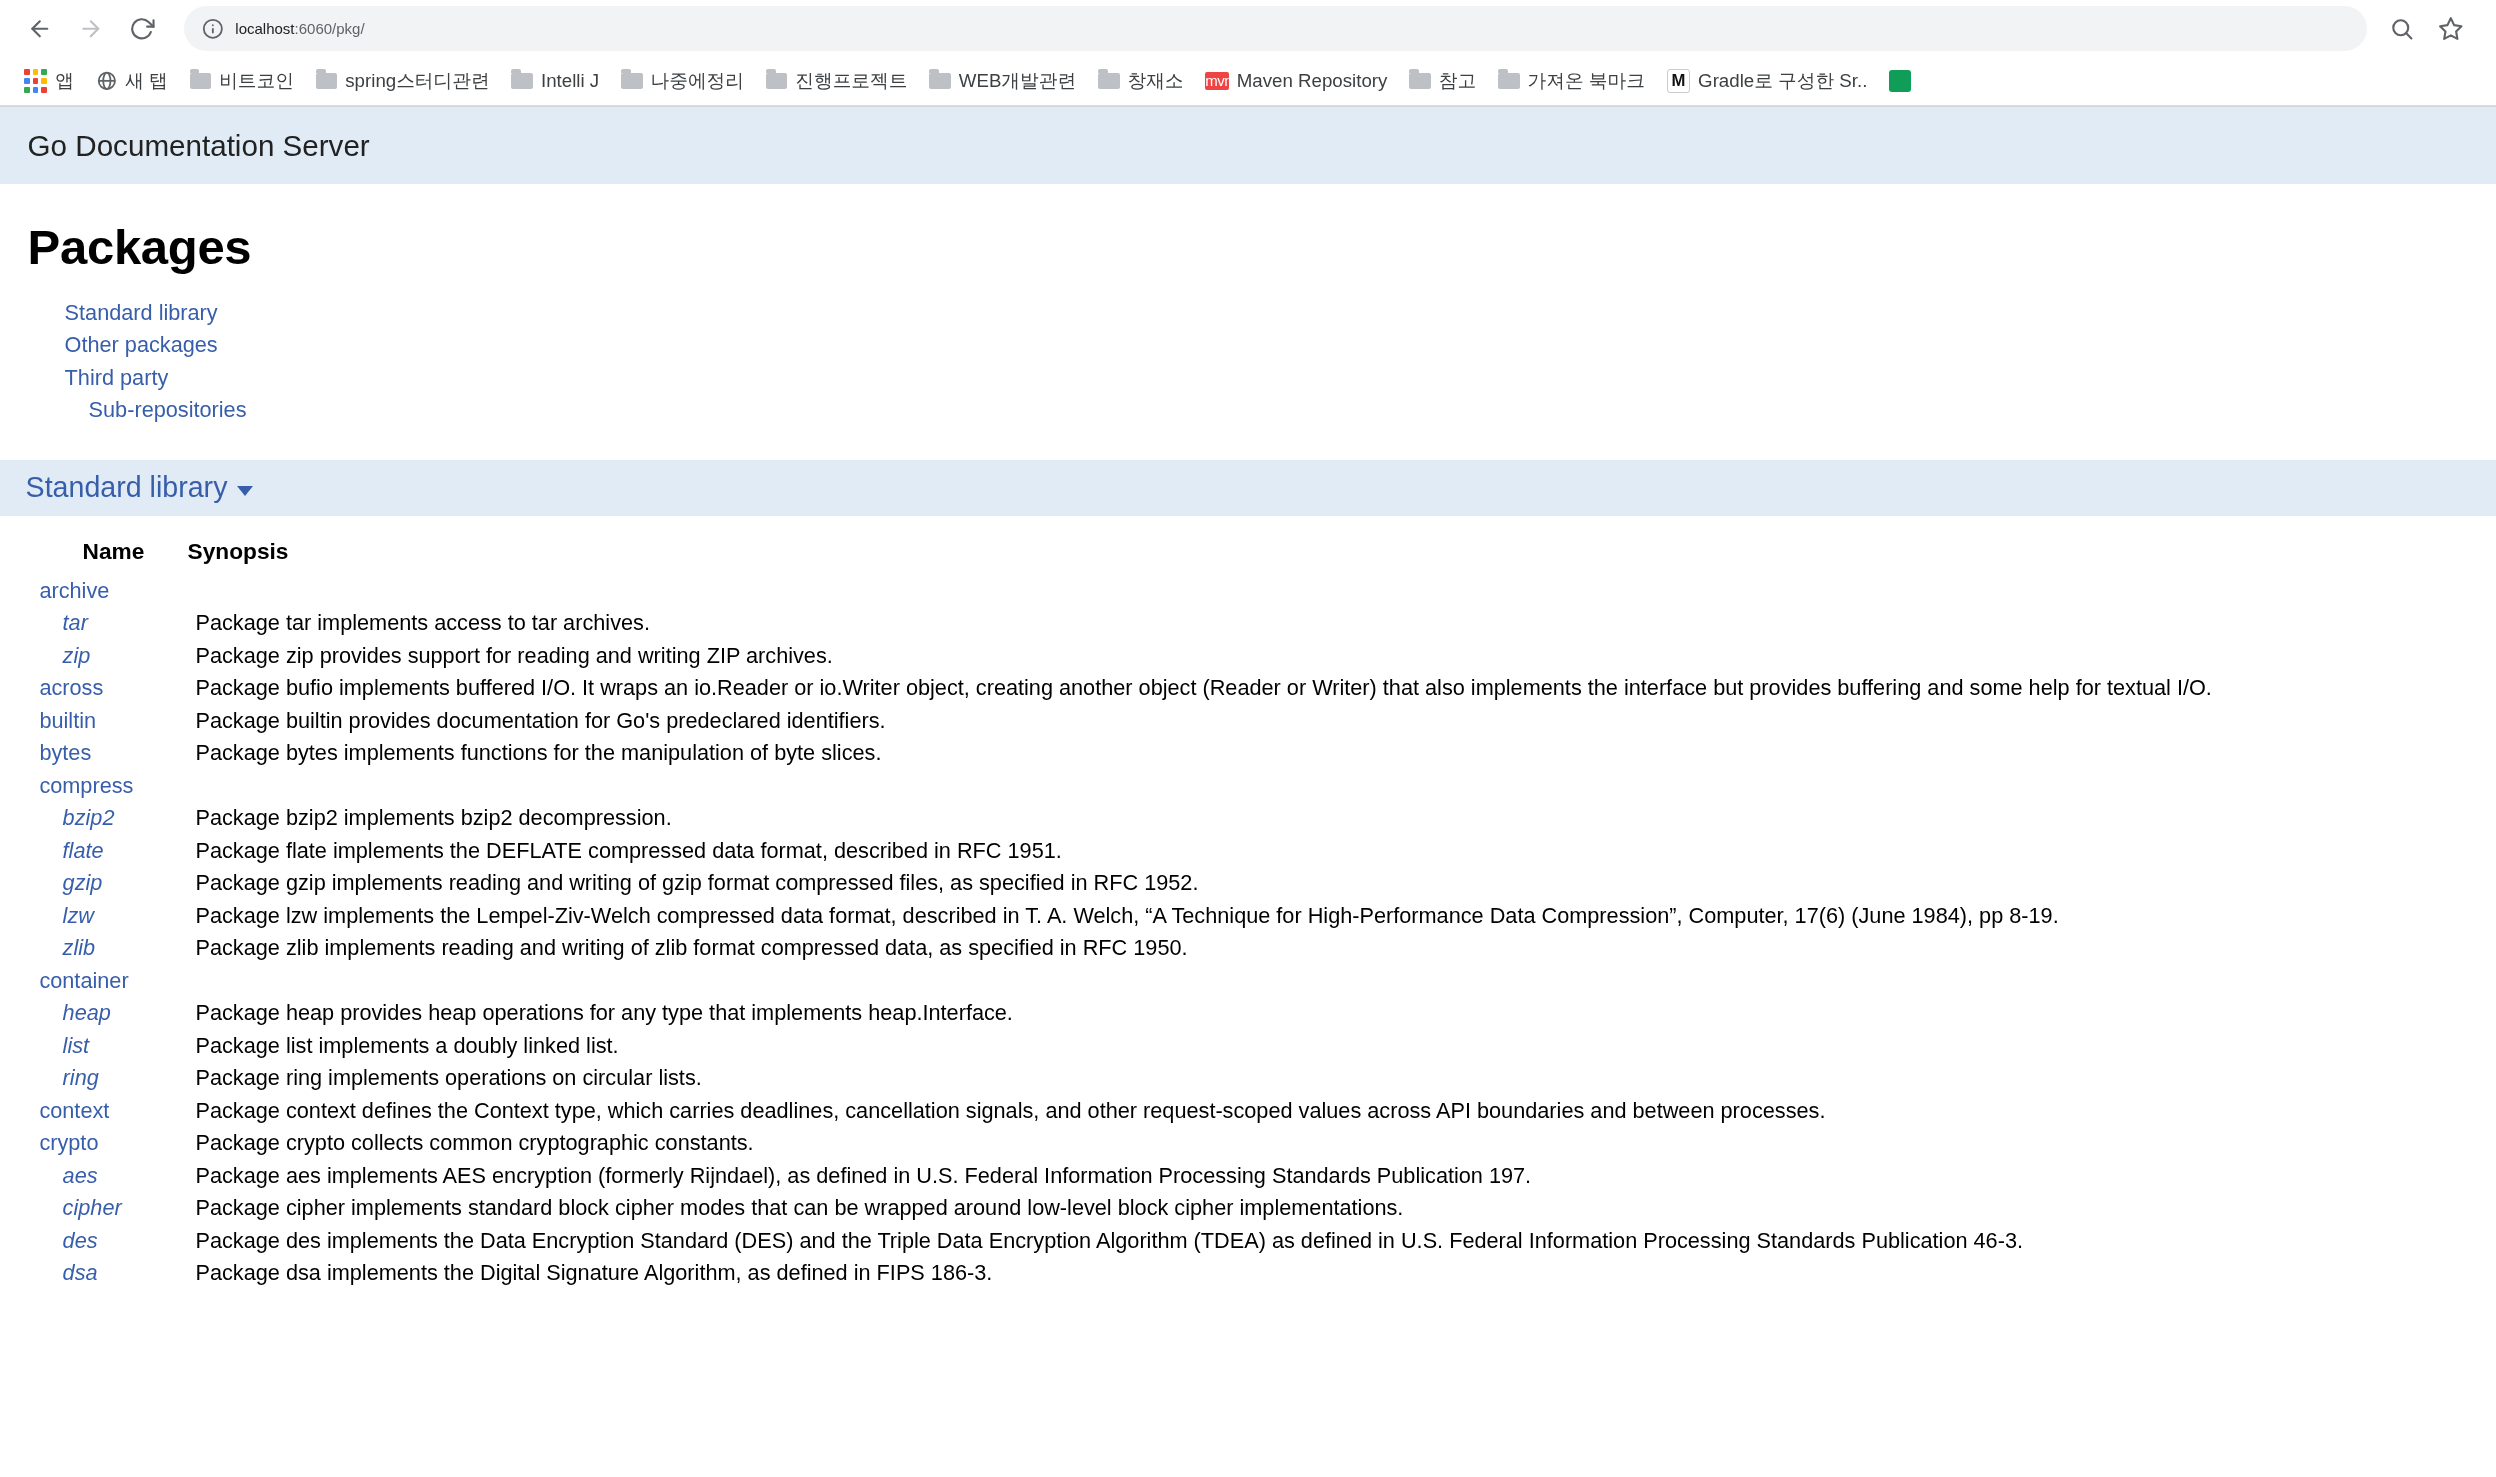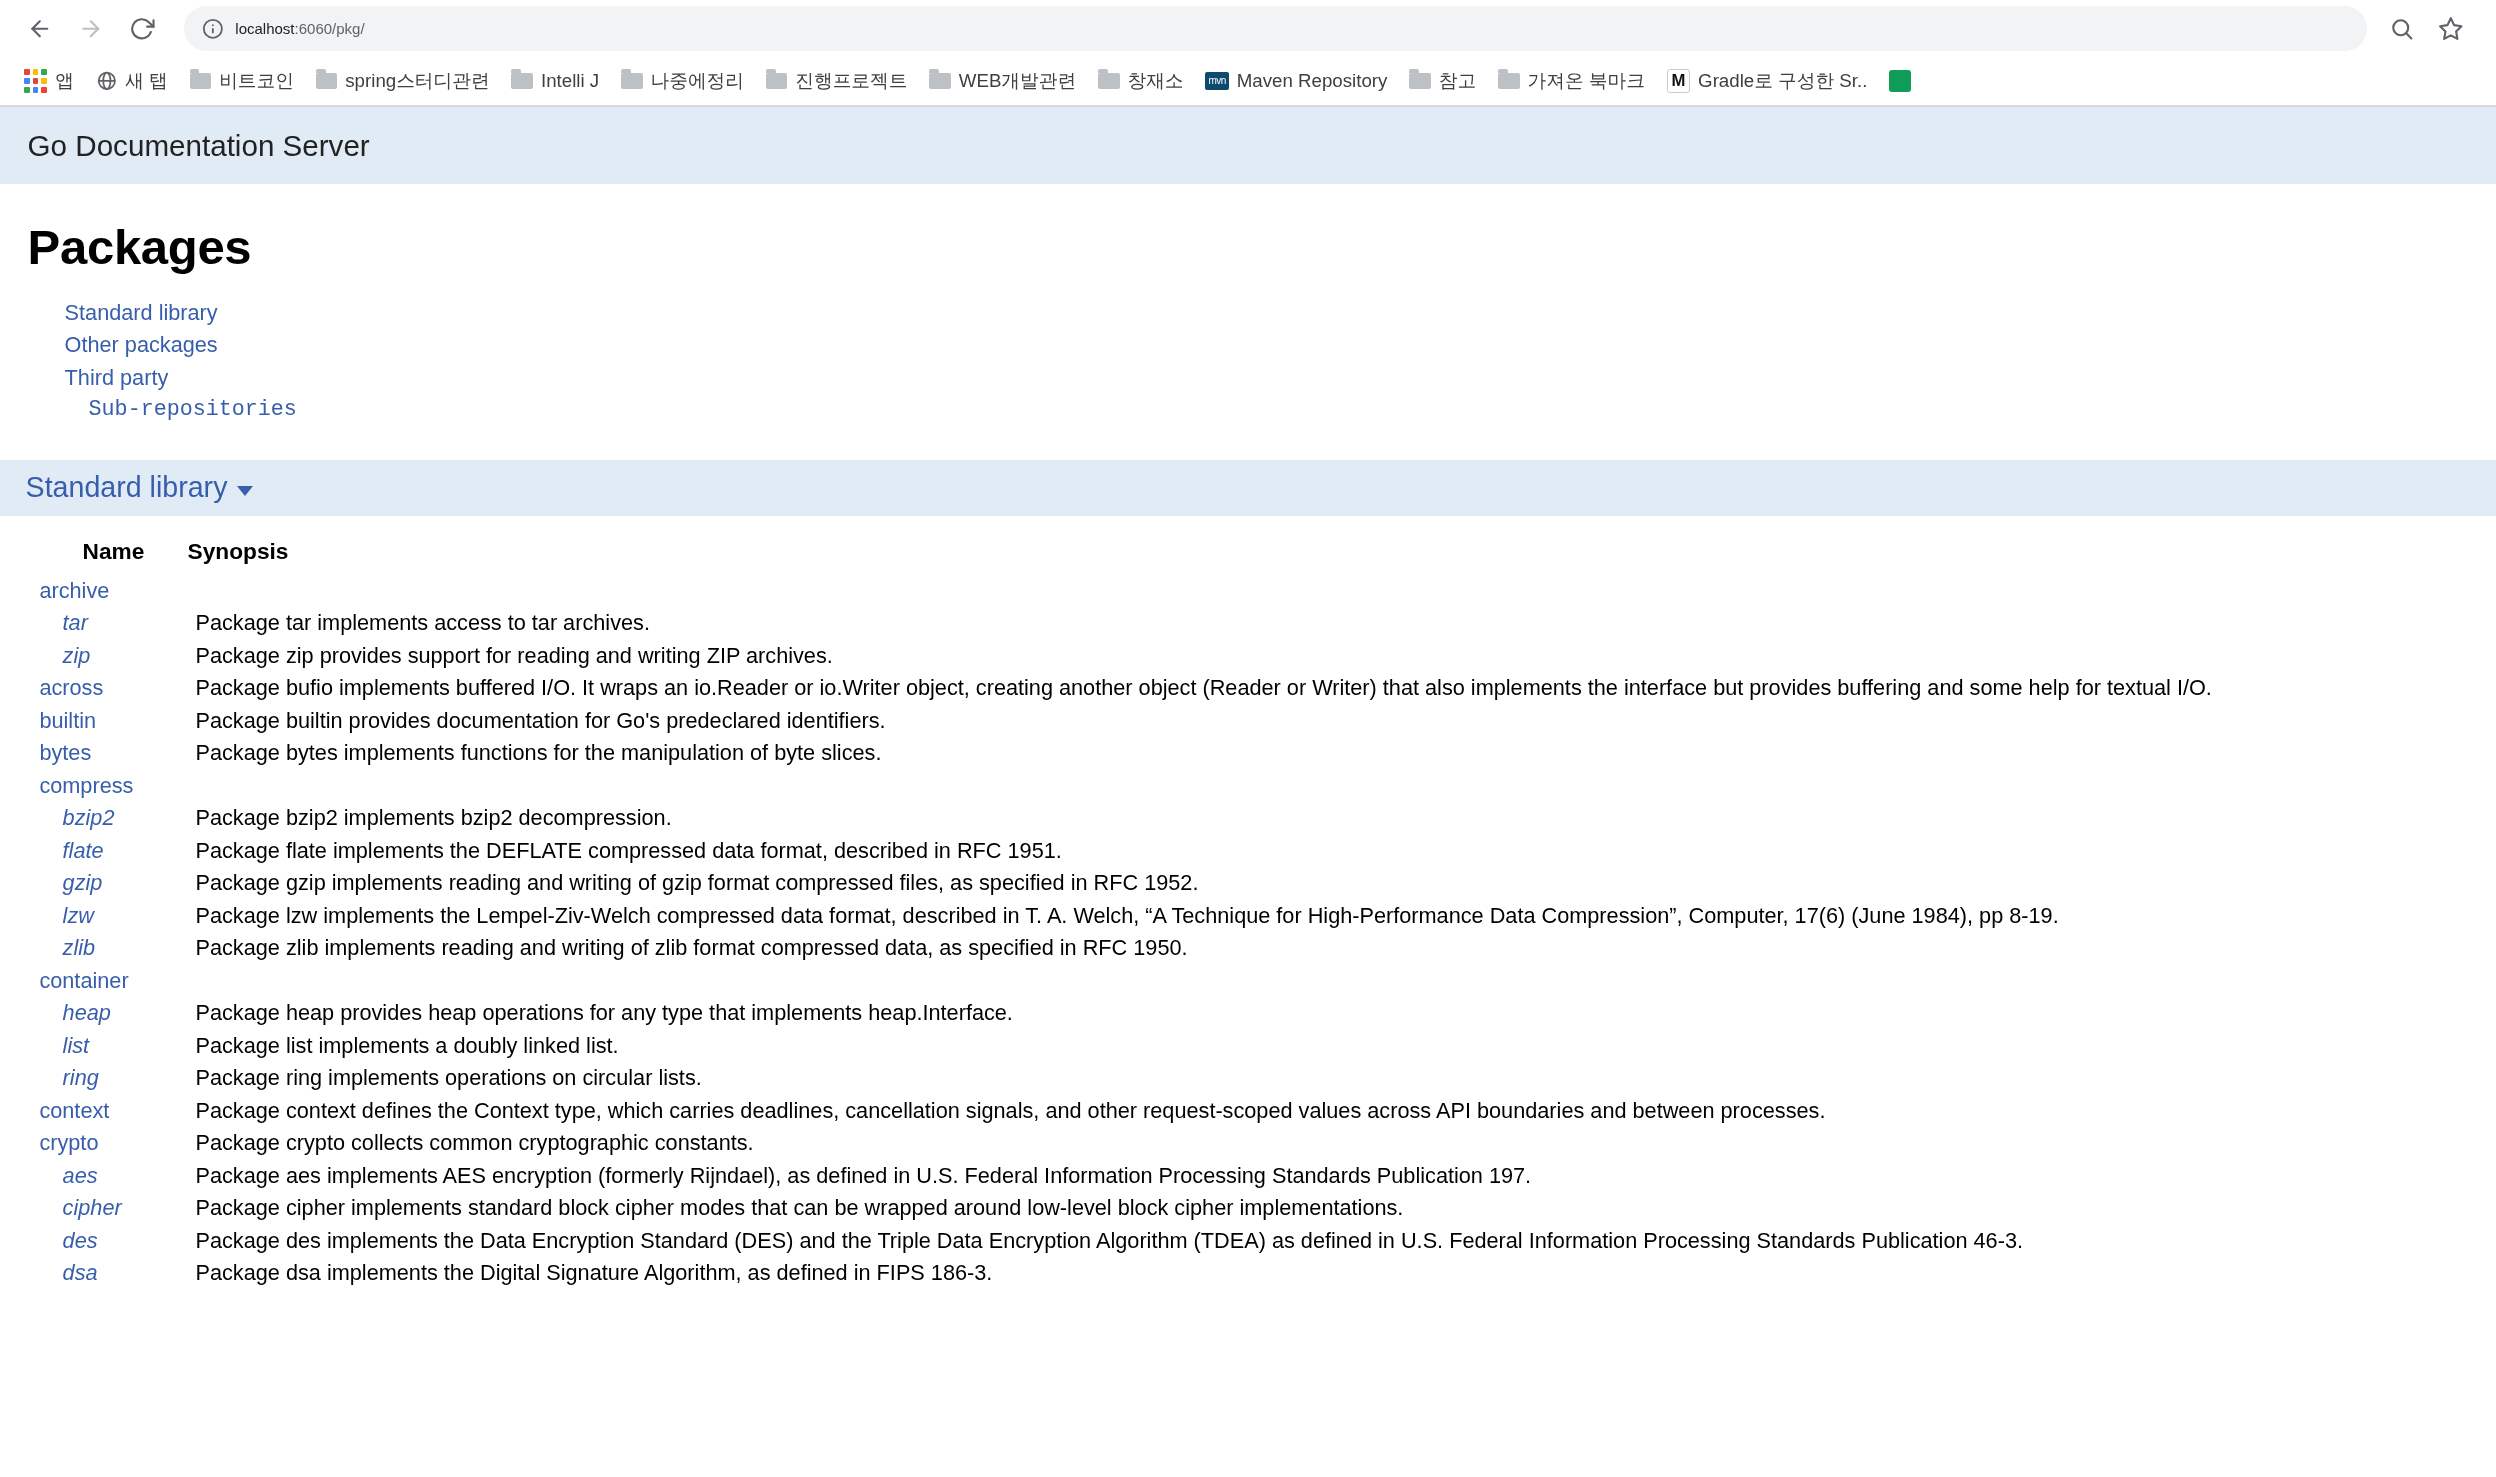--- a/index.html
+++ b/index.html
@@ -126,22 +126,22 @@
   .folder-icon:before {
     content: "";
     position: absolute;
     top: -3.9px; left: 0;
     width: 9.9px; height: 3.9px;
     background: #bdc1c6;
     border-radius: 2px 2px 0 0;
   }
   .globe-icon { width: 21.7px; height: 21.7px; color: #5f6368; flex:0 0 auto;}
   .mvn-icon {
-    width: 23.6px; height: 17.7px; background: #0c4a6e; color: #fff;
-    font-size: 10px; line-height: 17.7px; text-align: center;
+    width: 23.6px; height: 17.7px; background: #ef4444; color: #fff;
+    font-size: 15px; line-height: 17.7px; text-align: center;
     border-radius: 2px; flex: 0 0 auto; letter-spacing: -0.5px;
   }
   .m-icon {
     width: 23.6px; height: 23.6px; background: #fff; color: #111;
     border: 1px solid #ccc; border-radius: 3px;
     font-size: 16.7px; font-weight: bold; line-height: 21.7px; text-align: center;
     flex: 0 0 auto;
   }
   .green-icon {
     width: 21.7px; height: 21.7px; background: #0f9d58; border-radius: 3px; flex:0 0 auto;
@@ -173,21 +173,21 @@
   .toc { margin: 0 0 33px 0; padding: 0; list-style: none; }
   .toc li { margin: 0; padding: 0; }
   .toc a {
     color: #375eab;
     text-decoration: none;
     font-size: 21.7px;
     line-height: 32.5px;
     display: inline-block;
   }
   .toc .lvl1 { padding-left: 37px; }
-  .toc .lvl2 { padding-left: 61px; font-family: Liberation Mono, monospace; }
+  .toc .lvl2 { padding-left: 61px; }
 
   .section-head {
     background: #e0ebf5;
     padding: 11.8px 25.6px;
     font-size: 28.6px;
     color: #375eab;
     display: flex;
     align-items: center;
     gap: 9.9px;
     margin: 0 -27.6px 0 -27.6px;

